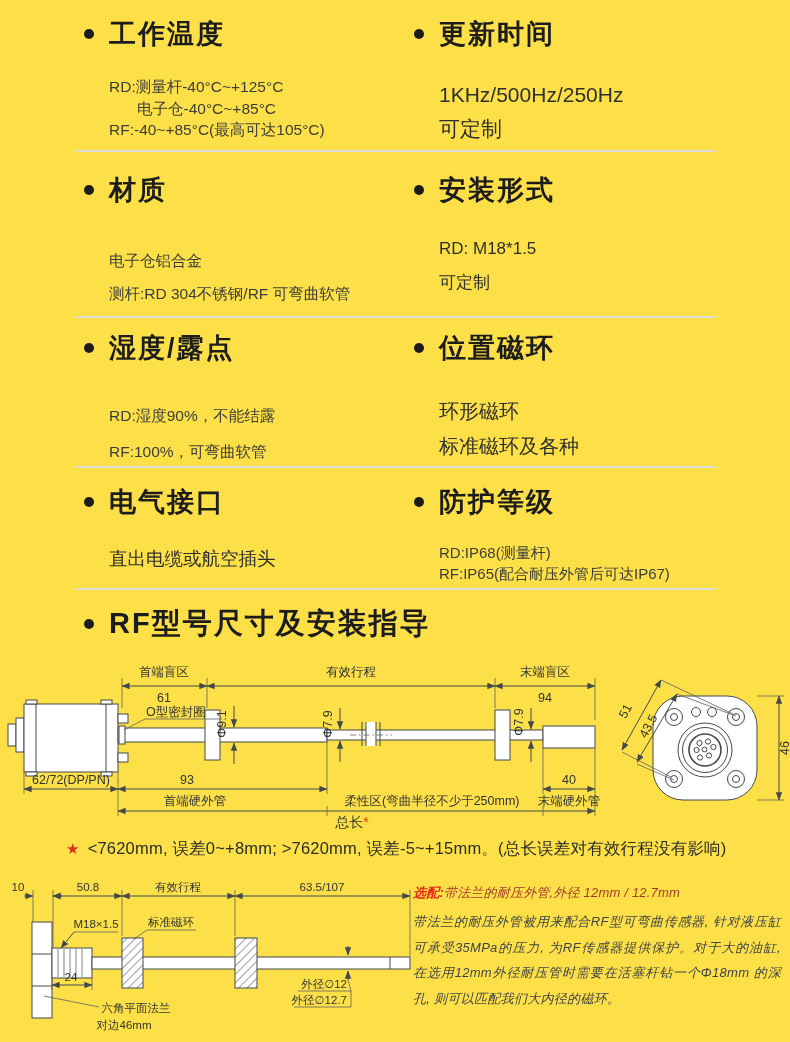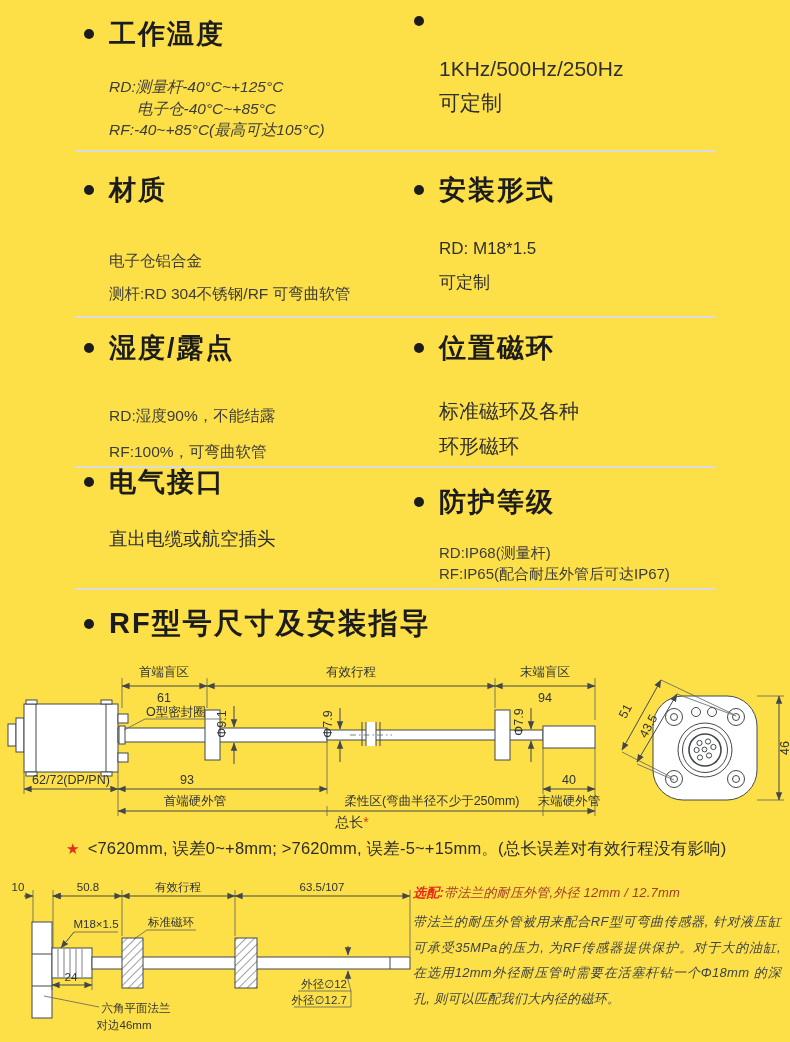--- a/index.html
+++ b/index.html
@@ -5,21 +5,21 @@
   * { margin:0; padding:0; box-sizing:border-box; }
   html,body { background:#fff; }
   body { font-family:"Liberation Sans","DejaVu Sans",sans-serif; color:#222; }
   .page { position:relative; width:790px; height:1042px; background:#fde047; overflow:hidden; }
 
   .cell { position:absolute; }
   .spec-title { display:flex; align-items:center; gap:15px; font-size:27px; font-weight:700;
                 color:#1c1c1c; letter-spacing:2px; }
   .bullet { width:10px; height:10px; border-radius:50%; background:#1c1c1c; flex:none; }
   .spec-body { color:#3c3c3c; }
-  .r1l .spec-body { margin-top:24px; font-size:15.5px; line-height:21.5px; margin-left:25px;font-style:italic;}
+  .r1l .spec-body { margin-top:24px; font-size:15.5px; line-height:21.5px; margin-left:25px;}
   .r1l .indent { padding-left:28px; }
   .r1r .spec-body { margin-top:26px; font-size:21px; line-height:34px; color:#2e2e2e; margin-left:25px;}
   .r2l .spec-body { margin-top:36px; font-size:15.5px; line-height:33px; margin-left:25px;}
   .r2r .spec-body { margin-top:24px; font-size:17px; line-height:34px; color:#2e2e2e; margin-left:25px;}
   .r3l .spec-body { margin-top:32px; font-size:15.5px; line-height:36px; margin-left:25px;}
   .r3r .spec-body { margin-top:28px; font-size:20px; line-height:35px; color:#2e2e2e; margin-left:25px;}
   .r4l .spec-body { margin-top:26px; font-size:18.5px; color:#2e2e2e; margin-left:25px;}
   .r4r .spec-body { margin-top:22px; font-size:15px; line-height:21px; margin-left:25px;}
   .sep { position:absolute; left:75px; width:640px; height:2px; background:#dcdcdc; }
 
@@ -53,20 +53,21 @@
     </div>
     <div class="spec-body">
       <div>RD:测量杆-40°C~+125°C</div>
       <div class="indent">电子仓-40°C~+85°C</div>
       <div>RF:-40~+85°C(最高可达105°C)</div>
     </div>
   </div>
   <div class="cell r1r" style="left:414px; top:16px; width:360px;">
     <div class="spec-title">
       <span class="bullet"></span>
+      <span>更新时间</span>
     </div>
     <div class="spec-body">
       <div>1KHz/500Hz/250Hz</div>
       <div>可定制</div>
     </div>
   </div>
   <div class="sep" style="top:150px;"></div>
 
   <div class="cell r2l" style="left:84px; top:172px; width:310px;">
     <div class="spec-title">
@@ -99,27 +100,27 @@
       <div>RD:湿度90%，不能结露</div>
       <div>RF:100%，可弯曲软管</div>
     </div>
   </div>
   <div class="cell r3r" style="left:414px; top:330px; width:360px;">
     <div class="spec-title">
       <span class="bullet"></span>
       <span>位置磁环</span>
     </div>
     <div class="spec-body">
+      <div>环形磁环</div>
       <div>标准磁环及各种</div>
-      <div>环形磁环</div>
     </div>
   </div>
   <div class="sep" style="top:466px;"></div>
 
-  <div class="cell r4l" style="left:84px; top:464px; width:310px;">
+  <div class="cell r4l" style="left:84px; top:484px; width:310px;">
     <div class="spec-title">
       <span class="bullet"></span>
       <span>电气接口</span>
     </div>
     <div class="spec-body">
       <div>直出电缆或航空插头</div>
     </div>
   </div>
   <div class="cell r4r" style="left:414px; top:484px; width:370px;">
     <div class="spec-title">

